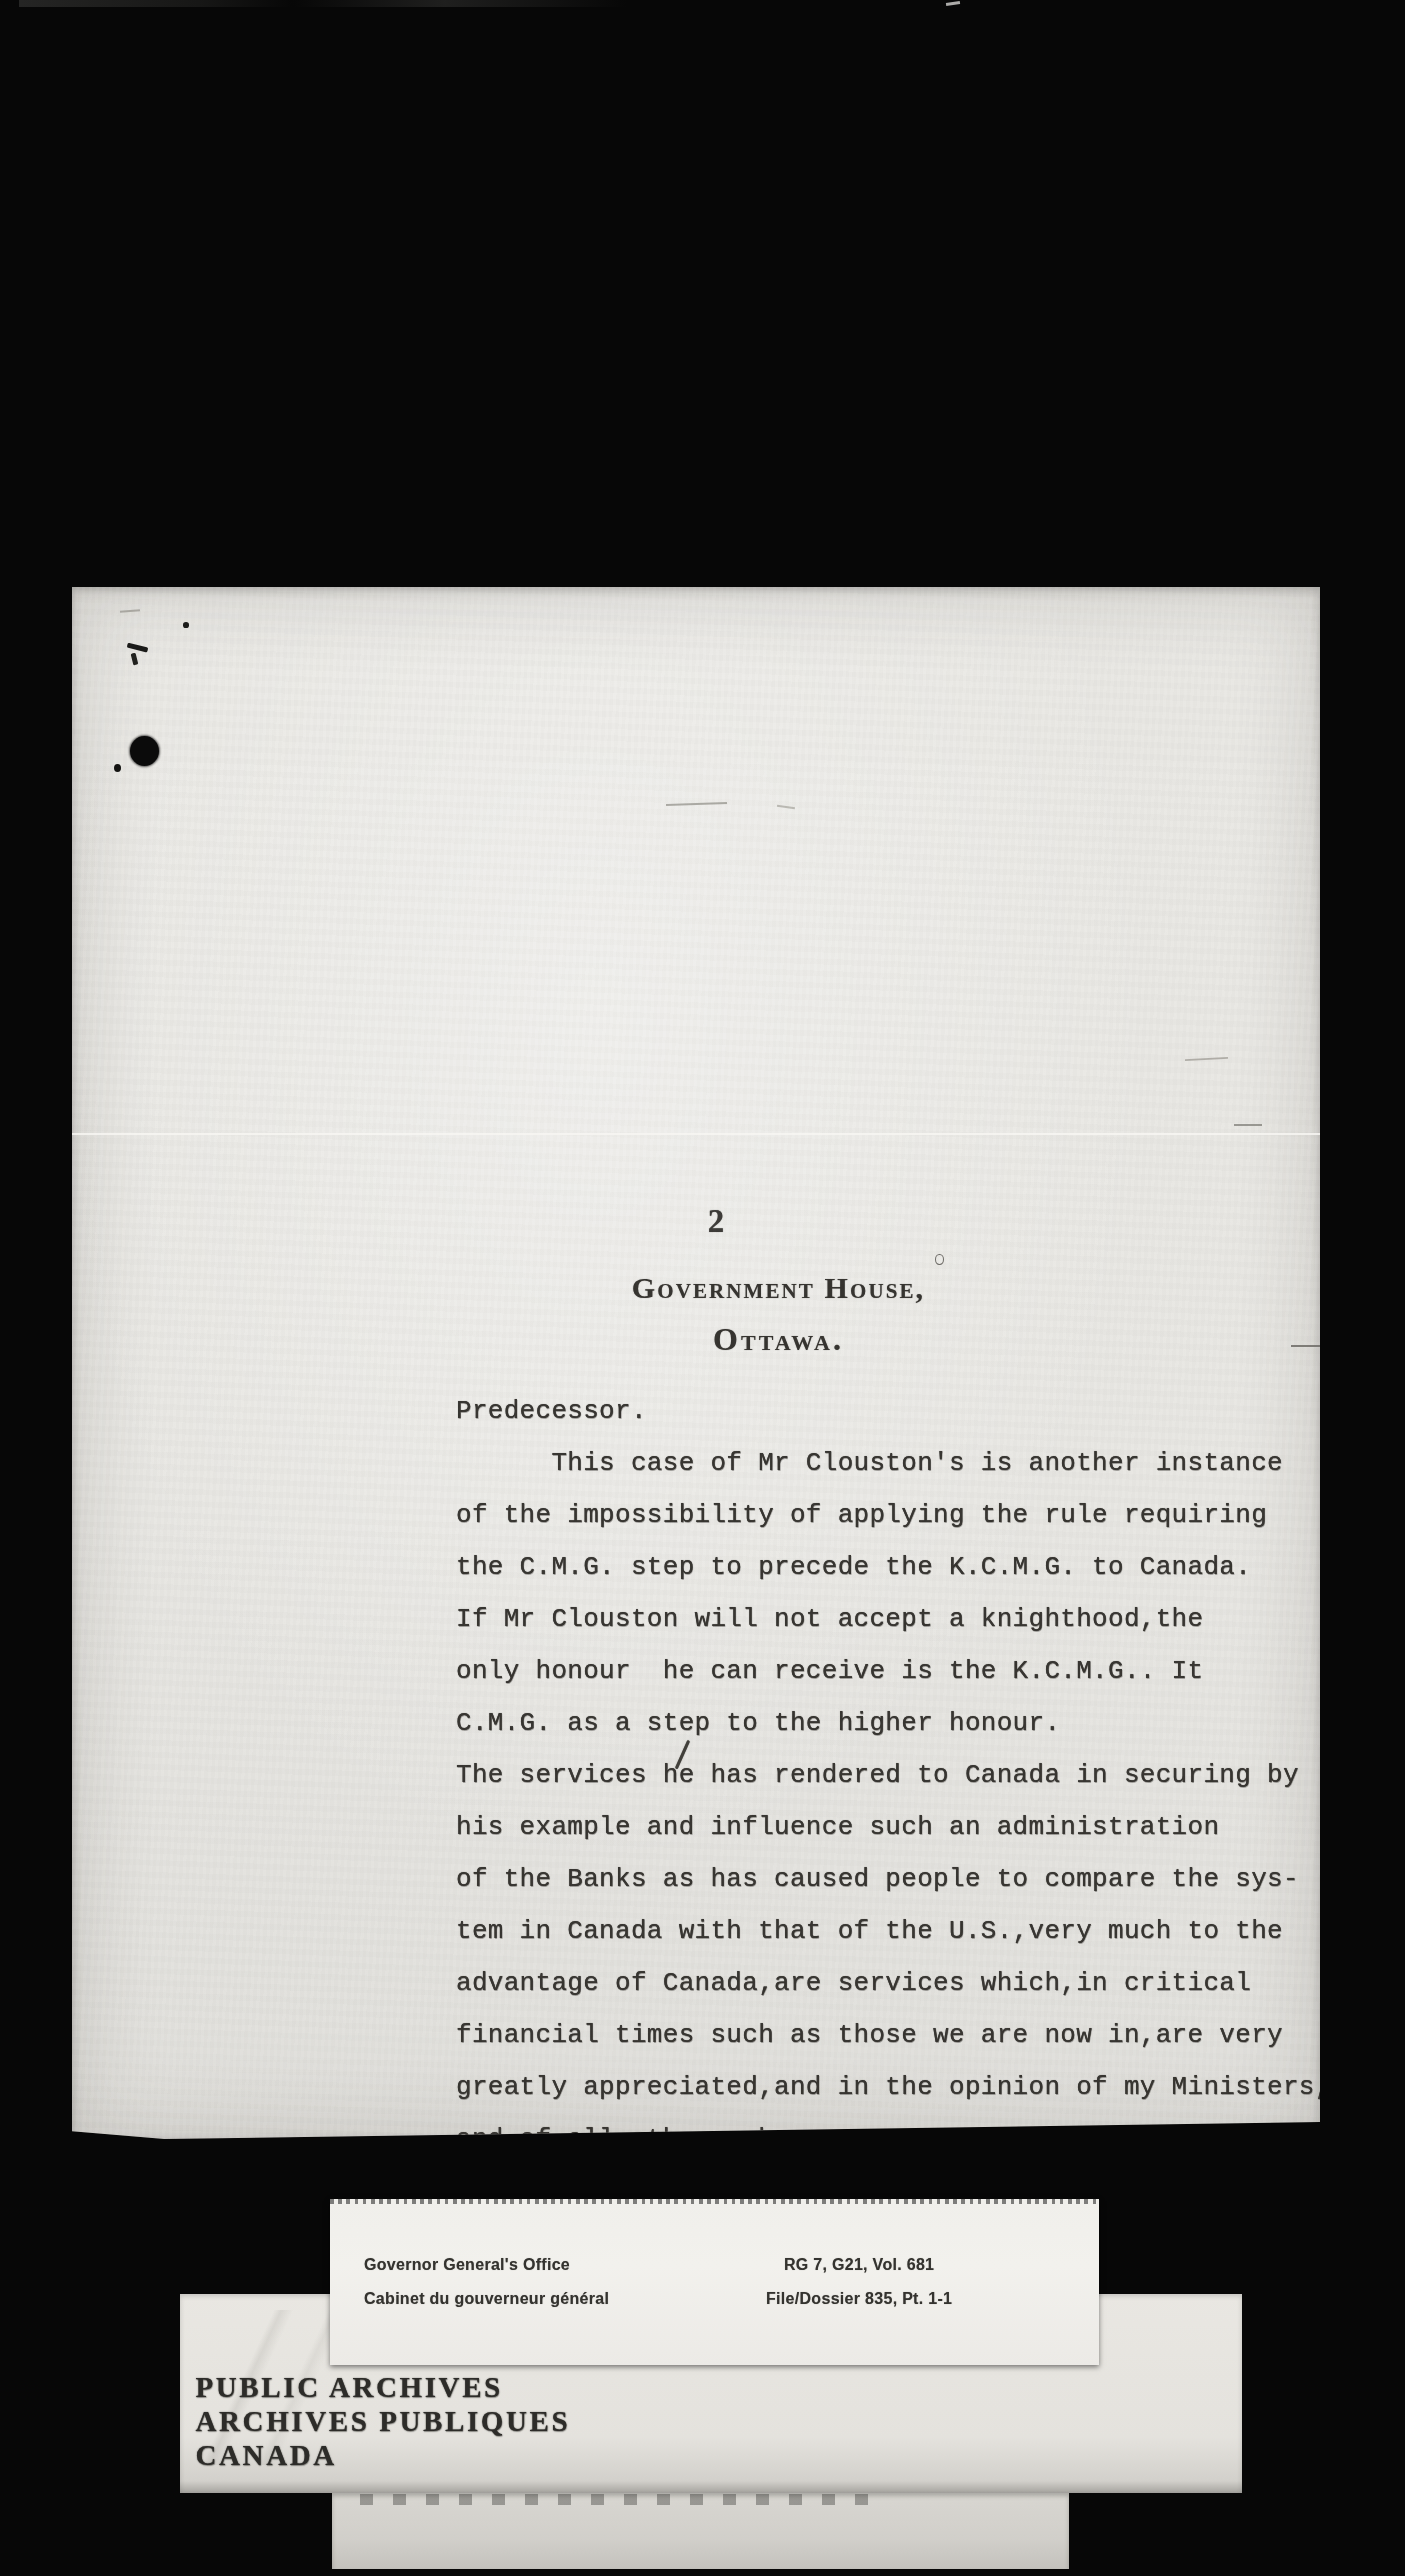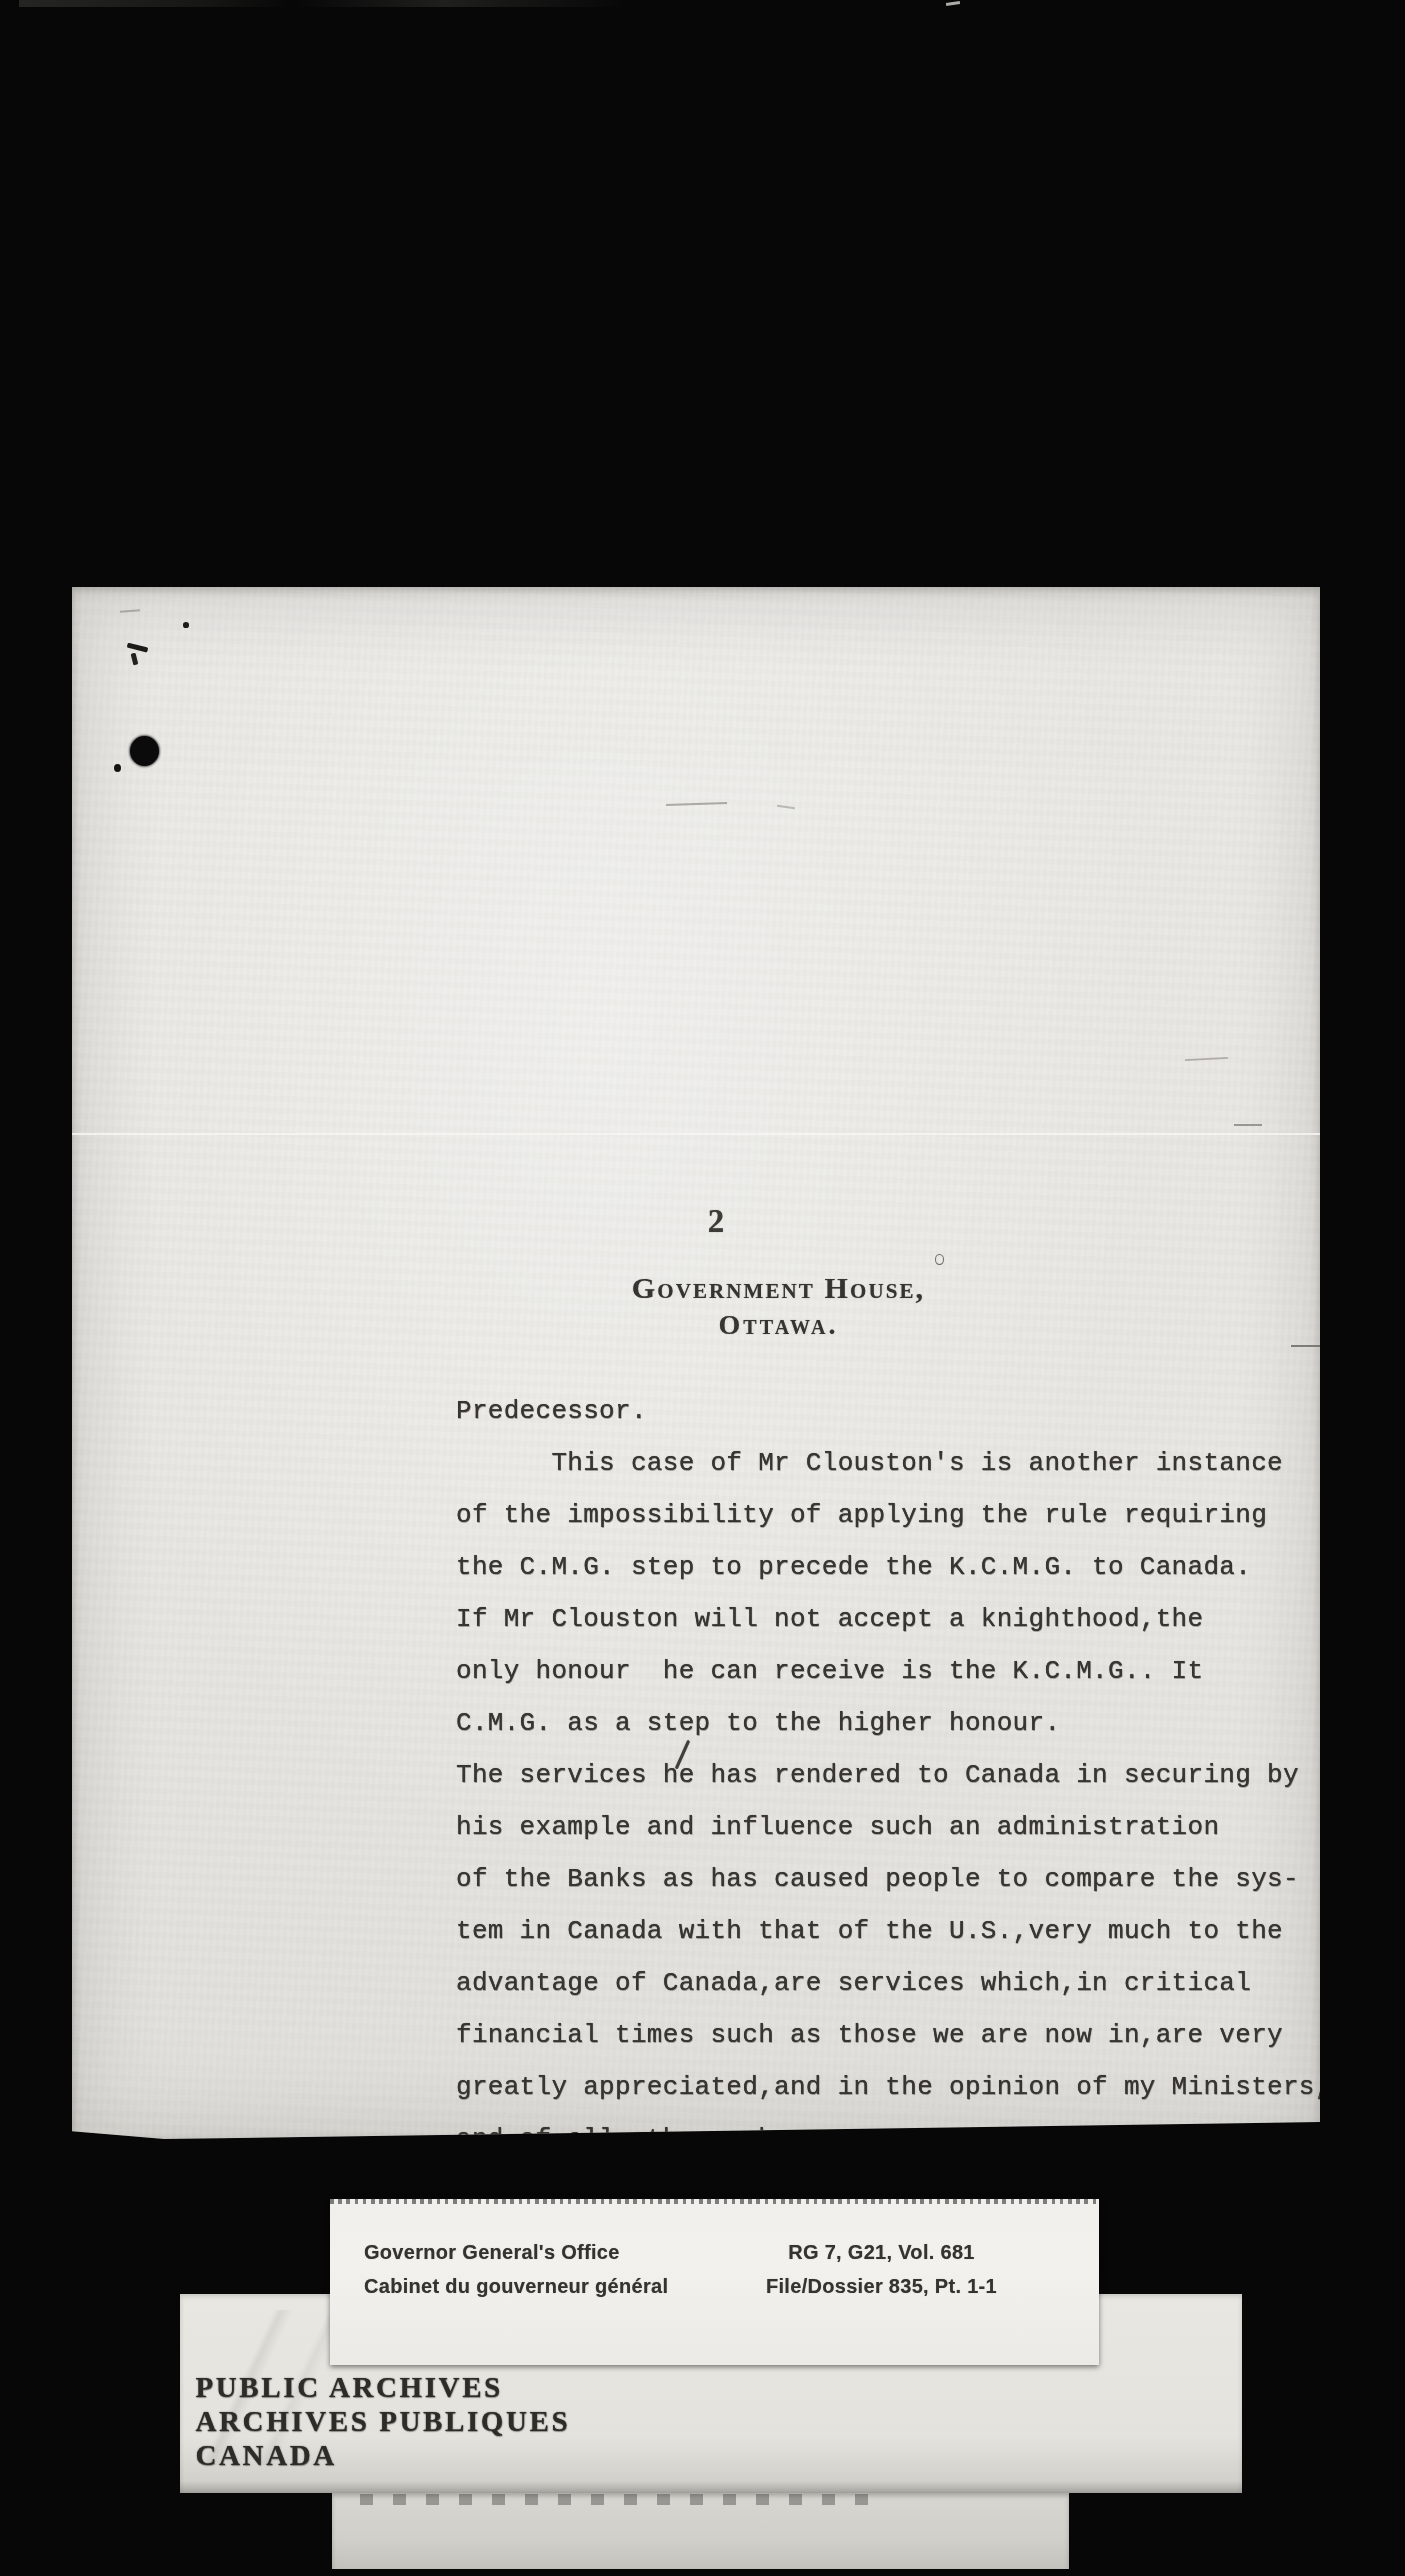--- a/index.html
+++ b/index.html
@@ -19,21 +19,21 @@
           repeating-linear-gradient(93deg, rgba(120,118,112,0.04) 0 3.6px, rgba(255,255,255,0.03) 3.6px 6.7px),
           repeating-linear-gradient(2deg, rgba(120,118,112,0.03) 0 5.7px, rgba(255,255,255,0.02) 5.7px 12px);}
 
   .page-number{position:absolute;left:608px;top:616px;width:72px;text-align:center;
         font-family:"Liberation Serif",serif;font-size:33px;font-weight:700;color:#3a3835;
         text-shadow:0 0 1px rgba(50,48,44,.6);}
   .letterhead{position:absolute;left:520px;top:685px;width:373px;text-align:center;
         font-family:"Liberation Serif",serif;font-variant:small-caps;font-weight:700;color:#33312d;
         text-shadow:0 0 1px rgba(50,48,44,.55);}
   .letterhead .lh1{font-size:30px;letter-spacing:2.1px;line-height:32px;}
-  .letterhead .lh2{font-size:28px;letter-spacing:3.1px;line-height:30px;margin-top:6px;}
+  .letterhead .lh2{font-size:32px;letter-spacing:3.1px;line-height:30px;margin-top:20px;}
 
   .typed-body{position:absolute;left:384px;top:798px;width:907px;
         font-family:"Liberation Mono","DejaVu Sans Mono",monospace;
         font-size:26px;line-height:52px;letter-spacing:0.3px;color:#34322e;
         text-shadow:0 0 0.7px rgba(45,43,40,.9),0.5px 0.5px 0.5px rgba(45,43,40,.35);}
   .typed-line{white-space:pre;height:52px;}
 
   
   .mark{position:absolute;}
   .hole-punch{left:130px;top:736px;width:29px;height:30px;border-radius:50%;
@@ -69,21 +69,21 @@
                    transparent 60%,rgba(150,148,142,.28) 63%,transparent 68%);}
   .stamp{position:absolute;left:15.5px;right:0;top:76px;
         font-family:"Liberation Serif",serif;font-weight:700;color:#2d2c29;
         letter-spacing:2.6px;font-size:29px;line-height:34px;
         text-shadow:0 0 1.3px rgba(45,44,40,.8),0.5px 0.5px 1px rgba(45,44,40,.4);}
   .card{position:absolute;left:330px;top:2199px;width:769px;height:166px;
         background:linear-gradient(180deg,#f0efeb 0%,#f2f1ed 40%,#eceae6 100%);
         box-shadow:0 2.1px 5.2px rgba(0,0,0,.5);}
   .card::before{content:"";position:absolute;left:0;top:-2.1px;width:100%;height:7.2px;opacity:.55;
         background:repeating-linear-gradient(90deg,rgba(8,8,8,.9) 0 3.6px,transparent 3.6px 8.2px);}
-  .card .col{position:absolute;top:36px;font-size:20px;font-weight:700;color:#34332f;
+  .card .col{position:absolute;top:49px;font-size:16px;font-weight:700;color:#34332f;
         line-height:34px;letter-spacing:0.3px;text-shadow:0 0 0.8px rgba(50,48,44,.5);}
   .card .col-left{left:34px;}
   .card .col-right{left:436px;text-align:center;}
   .strip-bottom{position:absolute;left:332px;top:2493px;width:737px;height:76px;
         background:linear-gradient(180deg,#d8d6d1 0%,#d1cfca 60%,#c4c2bd 100%);
         box-shadow:inset 0 3.1px 4.1px rgba(30,30,28,.25);}
   .strip-bottom::before{content:"";position:absolute;left:28px;top:1px;width:515px;height:11.3px;opacity:.4;
         background:repeating-linear-gradient(90deg,rgba(18,18,16,.8) 0 13.4px,transparent 13.4px 33px);}
 </style>
 </head>

